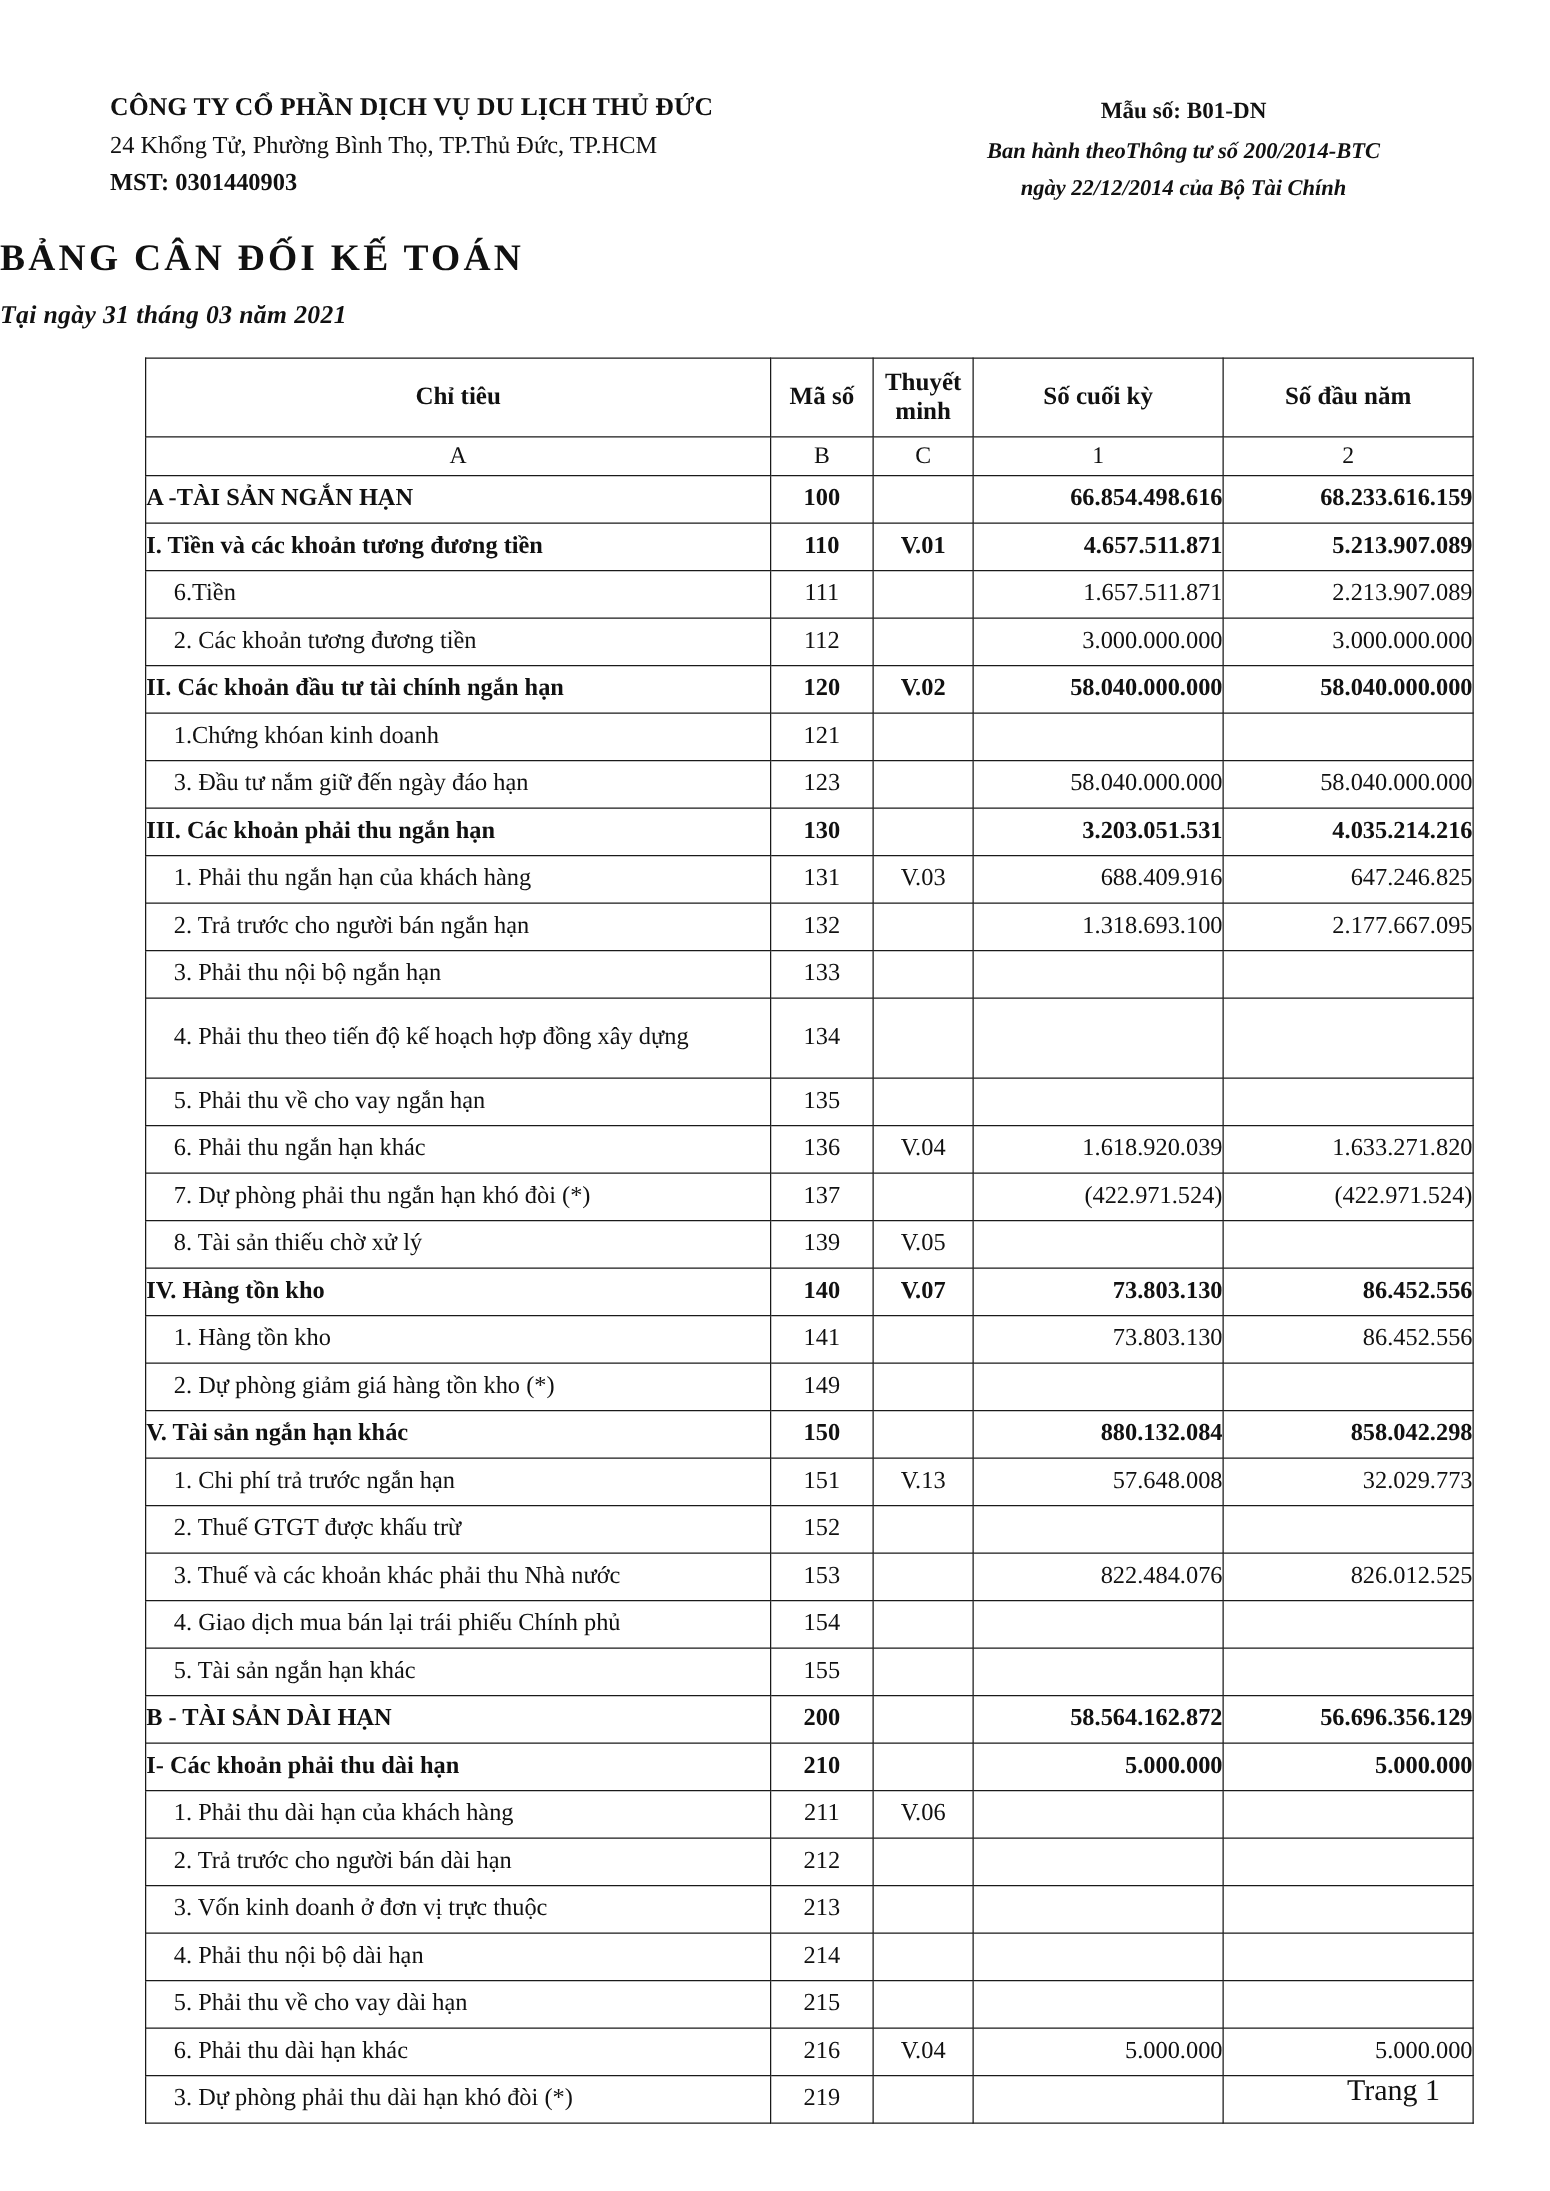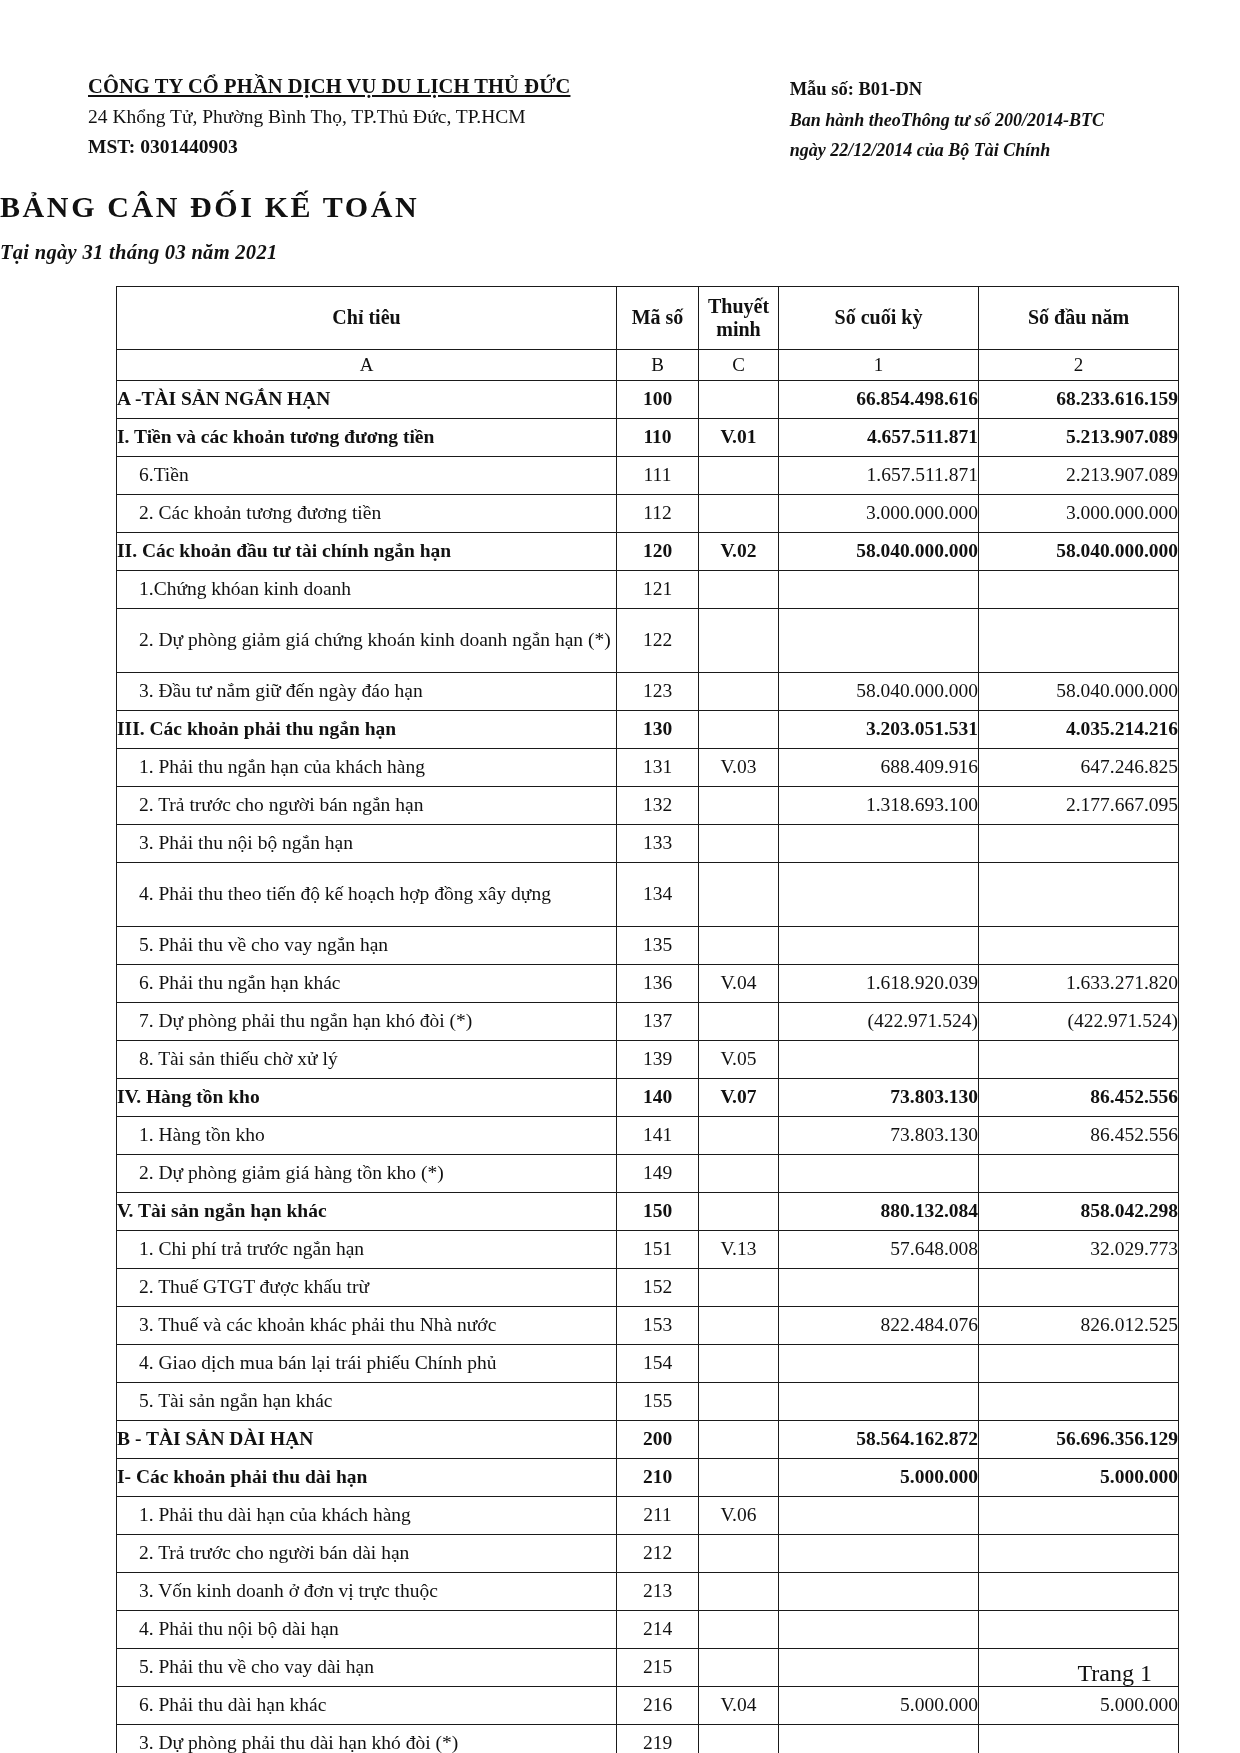--- a/index.html
+++ b/index.html
@@ -32,36 +32,35 @@
     box-sizing: border-box;
   }
   .header-left {
     line-height: 1.42;
   }
   .company-name {
     font-size: 20.5px;
     font-weight: bold;
     letter-spacing: 0.1px;
     white-space: nowrap;
-    text-decoration: underline;
   }
   .company-address {
     font-size: 19.5px;
     font-weight: normal;
     margin-top: 2px;
     white-space: nowrap;
   }
   .company-tax {
     font-size: 19.5px;
     font-weight: bold;
     margin-top: 2px;
     white-space: nowrap;
   }
   .header-right {
-    text-align: left;
+    text-align: center;
     line-height: 1.5;
     padding-right: 56px;
     padding-top: 4px;
   }
   .form-no {
     font-size: 18.5px;
     font-weight: bold;
     white-space: nowrap;
   }
   .form-issued, .form-date {
@@ -246,27 +245,20 @@
             <td class="num">58.040.000.000</td>
             <td class="num">58.040.000.000</td>
           </tr>
           <tr>
             <td class="name indent">1.Chứng khóan kinh doanh</td>
             <td class="code">121</td>
             <td class="note"></td>
             <td class="num"></td>
             <td class="num"></td>
           </tr>
-          <tr class="tall">
-            <td class="name indent">2. Dự phòng giảm giá chứng khoán kinh doanh ngắn hạn (*)</td>
-            <td class="code">122</td>
-            <td class="note"></td>
-            <td class="num"></td>
-            <td class="num"></td>
-          </tr>
           <tr>
             <td class="name indent">3. Đầu tư nắm giữ đến ngày đáo hạn</td>
             <td class="code">123</td>
             <td class="note"></td>
             <td class="num">58.040.000.000</td>
             <td class="num">58.040.000.000</td>
           </tr>
           <tr class="bold">
             <td class="name">III. Các khoản phải thu ngắn hạn</td>
             <td class="code">130</td>

